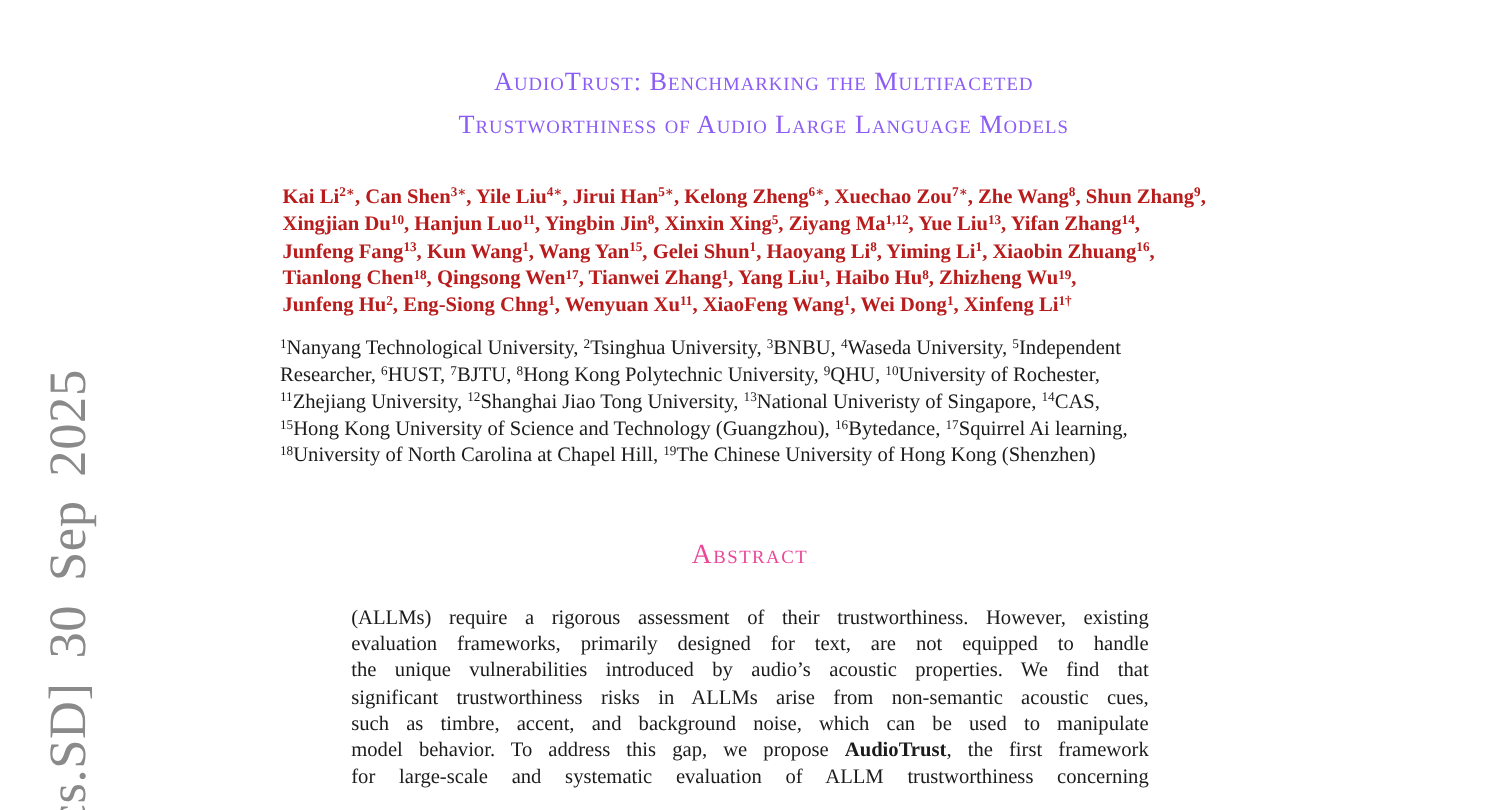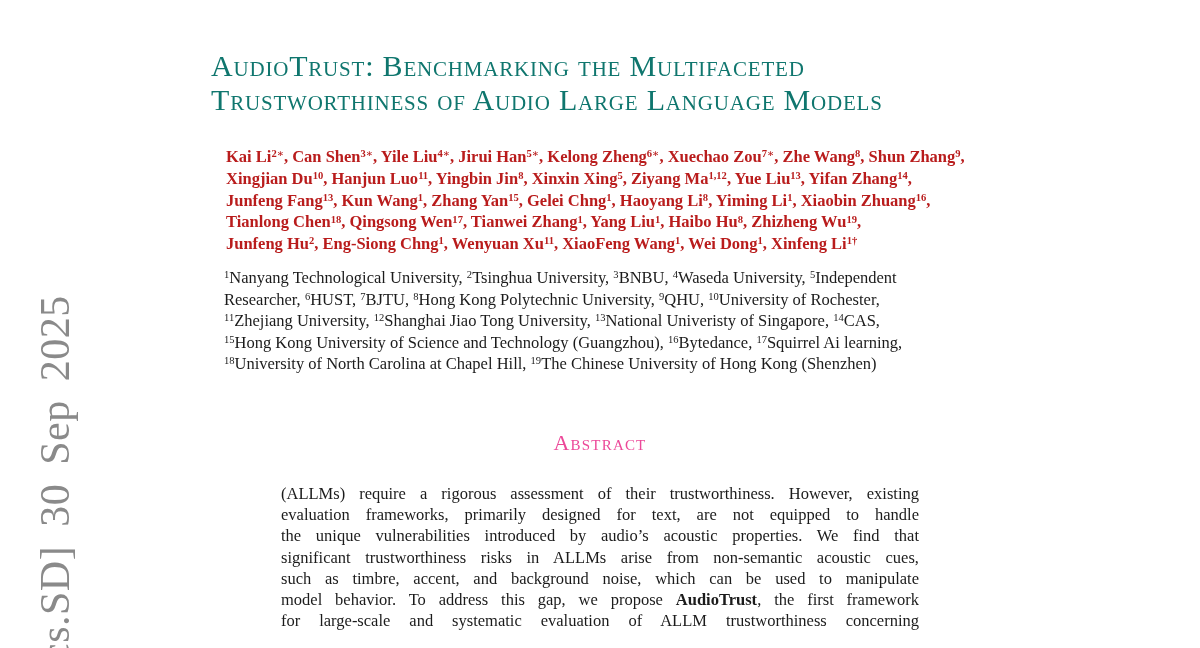--- a/index.html
+++ b/index.html
@@ -24,24 +24,25 @@
     white-space: nowrap;
     word-spacing: 8px;
     letter-spacing: 0.5px;
   }
 
   .title-block {
     position: absolute;
     left: 211px; top: 49px;
     width: 800px;
     font-variant: small-caps;
-    font-size: 30px;
+    font-size: 21px;
     line-height: 33.5px;
     letter-spacing: 0.8px;
-    color: #0f766e;
+    color: #8b5cf6;
+    text-align: center;
   }
 
   .author-block {
     position: absolute;
     left: 226px; top: 146px;
     width: 795px;
     font-size: 16.5px;
     line-height: 21.8px;
     font-weight: bold;
     color: #b91c1c;
@@ -101,21 +102,21 @@
   <div class="watermark">cs.SD]  30 Sep 2025</div>
 
   <div class="title-block">
     <div>AudioTrust: Benchmarking the Multifaceted</div>
     <div>Trustworthiness of Audio Large Language Models</div>
   </div>
 
   <div class="author-block">
       <div class="author-line"><span>Kai Li</span><sup>2∗</sup>, <span>Can Shen</span><sup>3∗</sup>, <span>Yile Liu</span><sup>4∗</sup>, <span>Jirui Han</span><sup>5∗</sup>, <span>Kelong Zheng</span><sup>6∗</sup>, <span>Xuechao Zou</span><sup>7∗</sup>, <span>Zhe Wang</span><sup>8</sup>, <span>Shun Zhang</span><sup>9</sup>,</div>
       <div class="author-line"><span>Xingjian Du</span><sup>10</sup>, <span>Hanjun Luo</span><sup>11</sup>, <span>Yingbin Jin</span><sup>8</sup>, <span>Xinxin Xing</span><sup>5</sup>, <span>Ziyang Ma</span><sup>1,12</sup>, <span>Yue Liu</span><sup>13</sup>, <span>Yifan Zhang</span><sup>14</sup>,</div>
-      <div class="author-line"><span>Junfeng Fang</span><sup>13</sup>, <span>Kun Wang</span><sup>1</sup>, <span>Zhang Yan</span><sup>15</sup>, <span>Gelei Chng</span><sup>1</sup>, <span>Haoyang Li</span><sup>8</sup>, <span>Yiming Li</span><sup>1</sup>, <span>Xiaobin Zhuang</span><sup>16</sup>,</div>
+      <div class="author-line"><span>Junfeng Fang</span><sup>13</sup>, <span>Kun Wang</span><sup>1</sup>, <span>Wang Yan</span><sup>15</sup>, <span>Gelei Shun</span><sup>1</sup>, <span>Haoyang Li</span><sup>8</sup>, <span>Yiming Li</span><sup>1</sup>, <span>Xiaobin Zhuang</span><sup>16</sup>,</div>
       <div class="author-line"><span>Tianlong Chen</span><sup>18</sup>, <span>Qingsong Wen</span><sup>17</sup>, <span>Tianwei Zhang</span><sup>1</sup>, <span>Yang Liu</span><sup>1</sup>, <span>Haibo Hu</span><sup>8</sup>, <span>Zhizheng Wu</span><sup>19</sup>,</div>
       <div class="author-line"><span>Junfeng Hu</span><sup>2</sup>, <span>Eng-Siong Chng</span><sup>1</sup>, <span>Wenyuan Xu</span><sup>11</sup>, <span>XiaoFeng Wang</span><sup>1</sup>, <span>Wei Dong</span><sup>1</sup>, <span>Xinfeng Li</span><sup>1†</sup></div>
     </div>
 
   <div class="affil-block">
       <div class="affil-line"><sup>1</sup>Nanyang Technological University, <sup>2</sup>Tsinghua University, <sup>3</sup>BNBU, <sup>4</sup>Waseda University, <sup>5</sup>Independent</div>
       <div class="affil-line">Researcher, <sup>6</sup>HUST, <sup>7</sup>BJTU, <sup>8</sup>Hong Kong Polytechnic University, <sup>9</sup>QHU, <sup>10</sup>University of Rochester,</div>
       <div class="affil-line"><sup>11</sup>Zhejiang University, <sup>12</sup>Shanghai Jiao Tong University, <sup>13</sup>National Univeristy of Singapore, <sup>14</sup>CAS,</div>
       <div class="affil-line"><sup>15</sup>Hong Kong University of Science and Technology (Guangzhou), <sup>16</sup>Bytedance, <sup>17</sup>Squirrel Ai learning,</div>
       <div class="affil-line"><sup>18</sup>University of North Carolina at Chapel Hill, <sup>19</sup>The Chinese University of Hong Kong (Shenzhen)</div>

